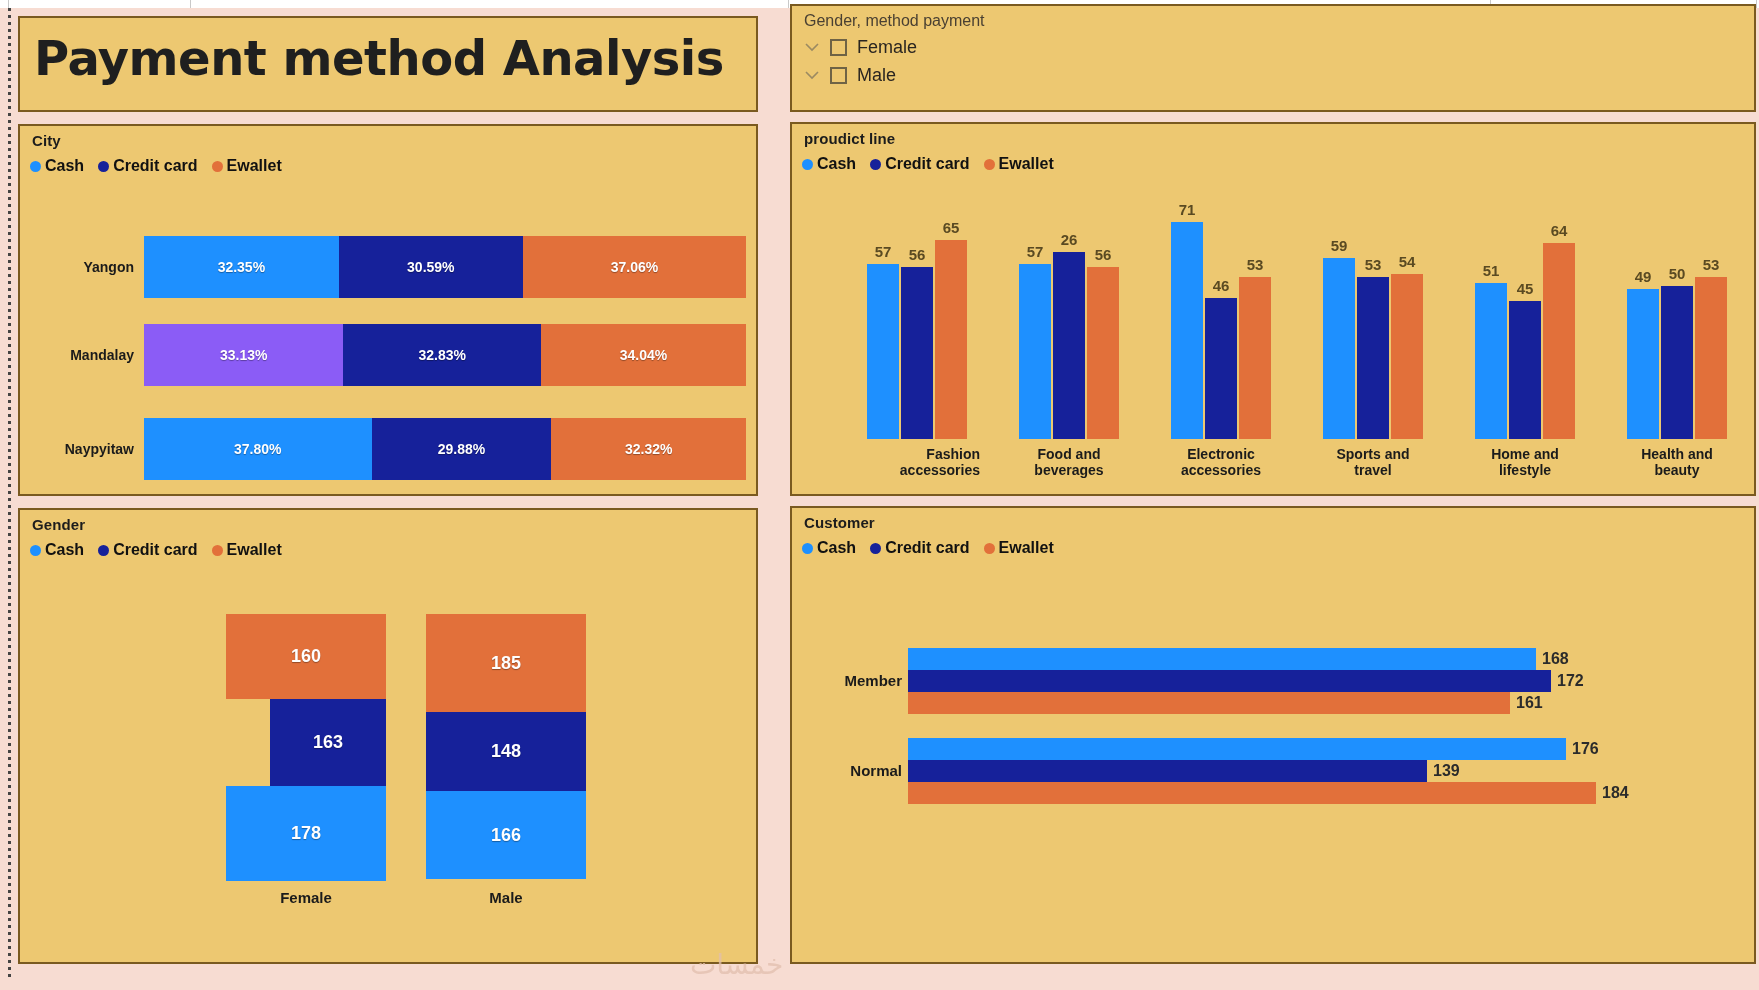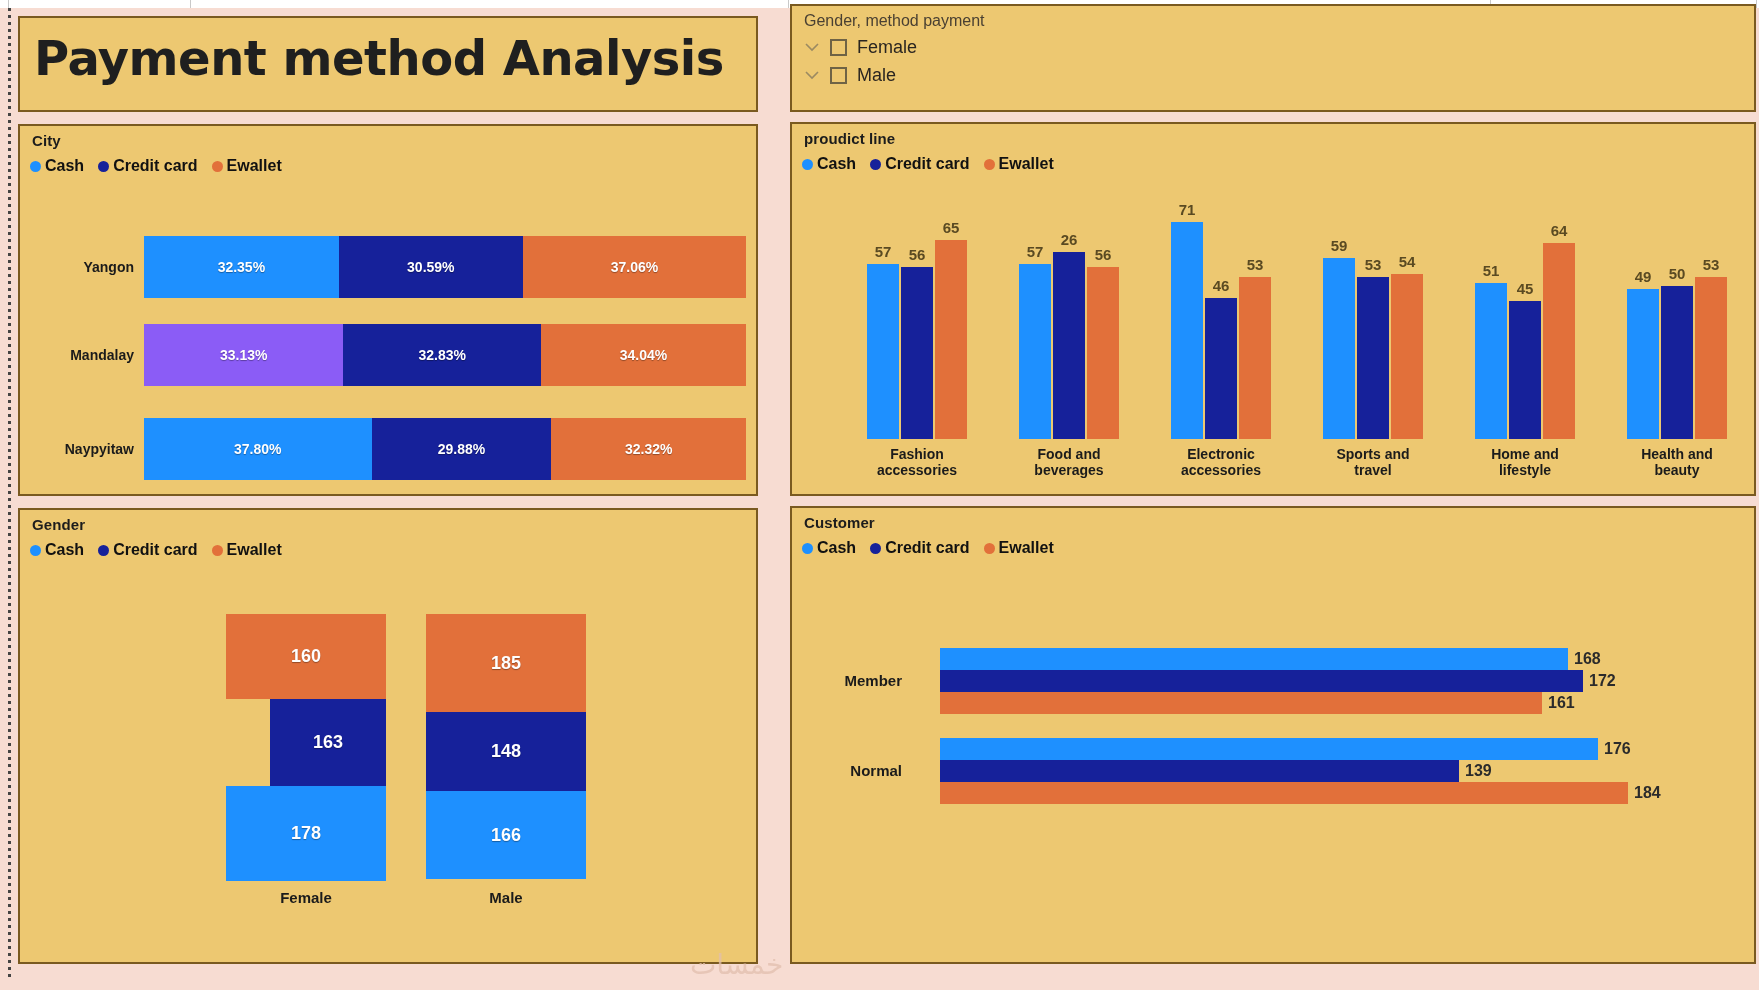--- a/index.html
+++ b/index.html
@@ -112,21 +112,21 @@
   }
 
   
   #customer-panel { left: 790px; top: 506px; width: 966px; height: 458px; }
   #customer-plot { position: absolute; left: 20px; top: 120px; width: 940px; height: 290px; }
   .cgroup { position: absolute; left: 0; width: 940px; }
   .ccat {
     position: absolute; left: 0; width: 90px; text-align: right;
     font-size: 15px; font-weight: 700; color: #1b1b1b;
   }
-  .cbar-row { position: absolute; left: 96px; display: flex; align-items: center; margin-left: 32px; }
+  .cbar-row { position: absolute; left: 96px; display: flex; align-items: center; }
   .cbar { height: 22px; }
   .cval { font-size: 16px; font-weight: 700; color: #2b2b2b; padding-left: 6px; }
 
   .watermark {
     position: absolute; left: 690px; top: 948px;
     font-size: 28px; color: #e2bfae; letter-spacing: 4px;
     font-family: "DejaVu Sans", sans-serif; opacity: .75;
   }
 </style>
 </head>
@@ -309,21 +309,21 @@
             <span class="pval" style="bottom: 157px;">50</span>
             <div class="pbar" style="height: 153px; background: rgb(22, 33, 154);"></div>
           </div>
           <div class="pbar-wrap">
             <span class="pval" style="bottom: 166px;">53</span>
             <div class="pbar" style="height: 162px; background: rgb(226, 112, 58);"></div>
           </div>
         </div>
       </div>
     <div id="product-axis">
-        <div class="pcat" style="left: 42px;">Fashion<br>accessories</div>
+        <div class="pcat" style="left: 42px; text-align: right;">Fashion<br>accessories</div>
         <div class="pcat" style="left: 194px;">Food and<br>beverages</div>
         <div class="pcat" style="left: 346px;">Electronic<br>accessories</div>
         <div class="pcat" style="left: 498px;">Sports and<br>travel</div>
         <div class="pcat" style="left: 650px;">Home and<br>lifestyle</div>
         <div class="pcat" style="left: 802px;">Health and<br>beauty</div>
       </div>
   </div>
 
   <div class="panel" id="gender-panel">
     <div class="panel-title">Gender</div>

